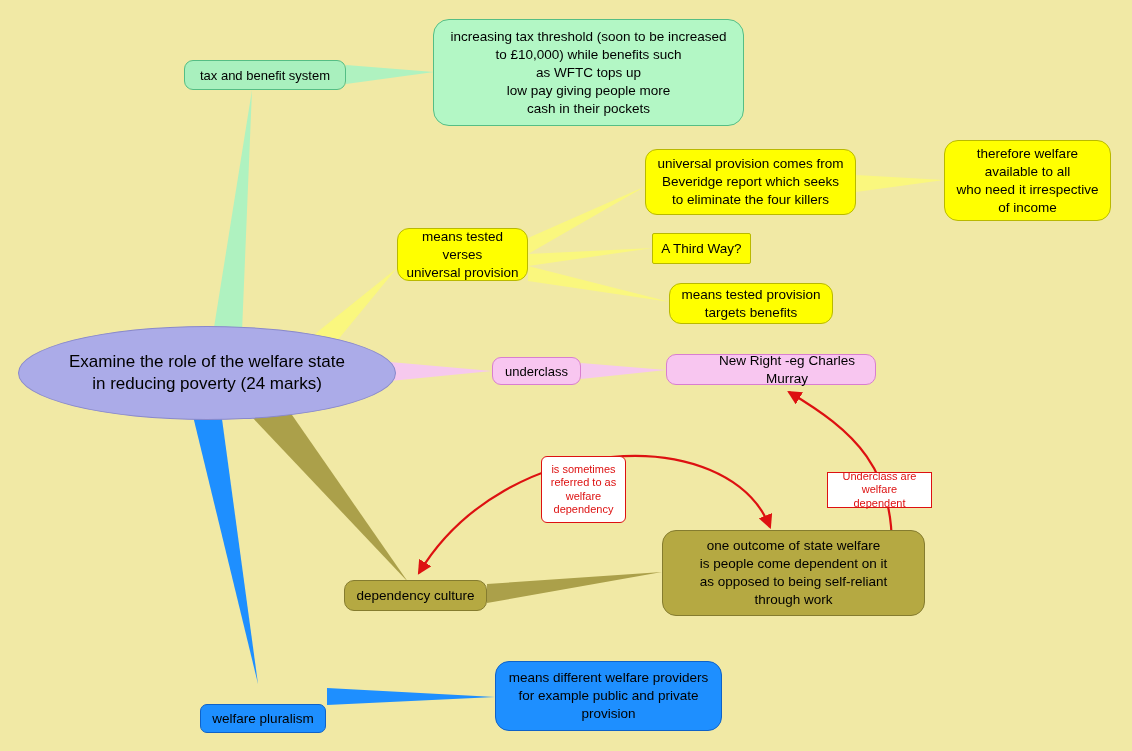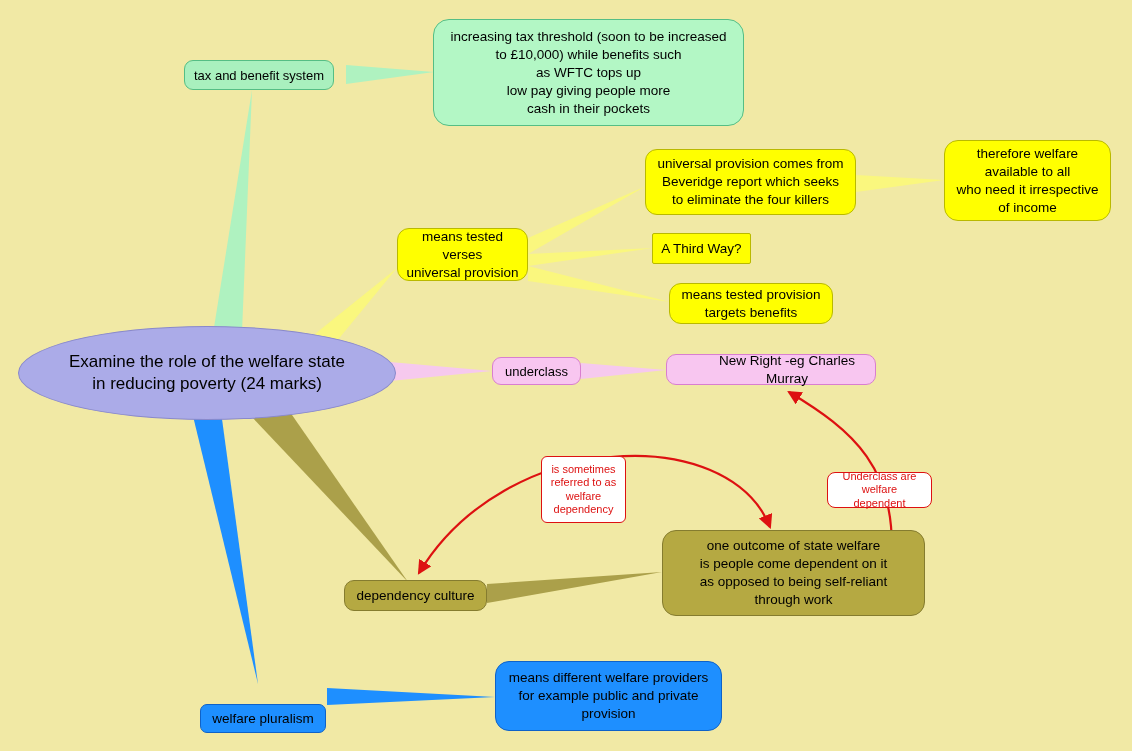--- a/index.html
+++ b/index.html
@@ -22,21 +22,21 @@
   .txt{white-space:pre-line;display:block;padding:2px 8px;}
   .f13{font-size:13px;line-height:17px;}
   .f14{font-size:13.5px;line-height:18px;}
 
   .ellipse{
     left:18px;top:326px;width:378px;height:94px;
     background:#ABABE8;border-color:#8989CB;border-radius:50%;
     font-size:17px;line-height:22px;
   }
 
-  .n-tax{left:184px;top:60px;width:150px;height:30px;background:#A9F0BE;border-color:#55BE85;border-radius:9px;}
+  .n-tax{left:184px;top:60px;width:162px;height:30px;background:#A9F0BE;border-color:#55BE85;border-radius:9px;}
   .n-tax-detail{left:433px;top:19px;width:311px;height:107px;background:#B3F7C5;border-color:#55BE85;border-radius:16px;}
 
   .n-means{left:397px;top:228px;width:131px;height:53px;background:#FFFF00;border-color:#B9B900;border-radius:12px;}
   .n-universal{left:645px;top:149px;width:211px;height:66px;background:#FFFF00;border-color:#B9B900;border-radius:12px;}
   .n-therefore{left:944px;top:140px;width:167px;height:81px;background:#FFFF00;border-color:#B9B900;border-radius:14px;}
   .n-thirdway{left:652px;top:233px;width:99px;height:31px;background:#FFFF00;border-color:#B9B900;border-radius:2px;}
   .n-targets{left:669px;top:283px;width:164px;height:41px;background:#FFFF00;border-color:#B9B900;border-radius:12px;}
 
   .n-underclass{left:492px;top:357px;width:89px;height:28px;background:#F8C6F0;border-color:#D97ED0;border-radius:9px;}
   .n-newright{left:666px;top:354px;width:210px;height:31px;background:#F8C6F0;border-color:#D97ED0;border-radius:10px;padding-left:32px;}
@@ -45,21 +45,21 @@
   .n-outcome{left:662px;top:530px;width:263px;height:86px;background:#B5A942;border-color:#857C2F;border-radius:14px;}
 
   .n-pluralism{left:200px;top:683px;width:126px;height:29px;background:#1E8FFF;border-color:#0F62C8;border-radius:7px;margin-top:21px;}
   .n-plural-detail{left:495px;top:661px;width:227px;height:70px;background:#1E8FFF;border-color:#0F62C8;border-radius:14px;}
 
   .red-label{
     background:#FFFFFF;border-color:#DD1111;color:#DD1111;
     font-size:11px;line-height:13.5px;
   }
   .n-red1{left:541px;top:456px;width:85px;height:67px;border-radius:6px;}
-  .n-red2{left:827px;top:472px;width:105px;height:36px;border-radius:8px;}
+  .n-red2{left:827px;top:472px;width:105px;height:36px;border-radius:0;}
 </style>
 </head>
 <body>
 
 <div class="canvas">
 
   <svg class="links" viewBox="0 0 1132 751" xmlns="http://www.w3.org/2000/svg">
     <defs>
       <marker id="arrow" viewBox="0 0 10 10" refX="8.5" refY="5" markerWidth="6.5" markerHeight="6.5" orient="auto-start-reverse">
         <path d="M0,0 L10,5 L0,10 z" fill="#DD1111"></path>

